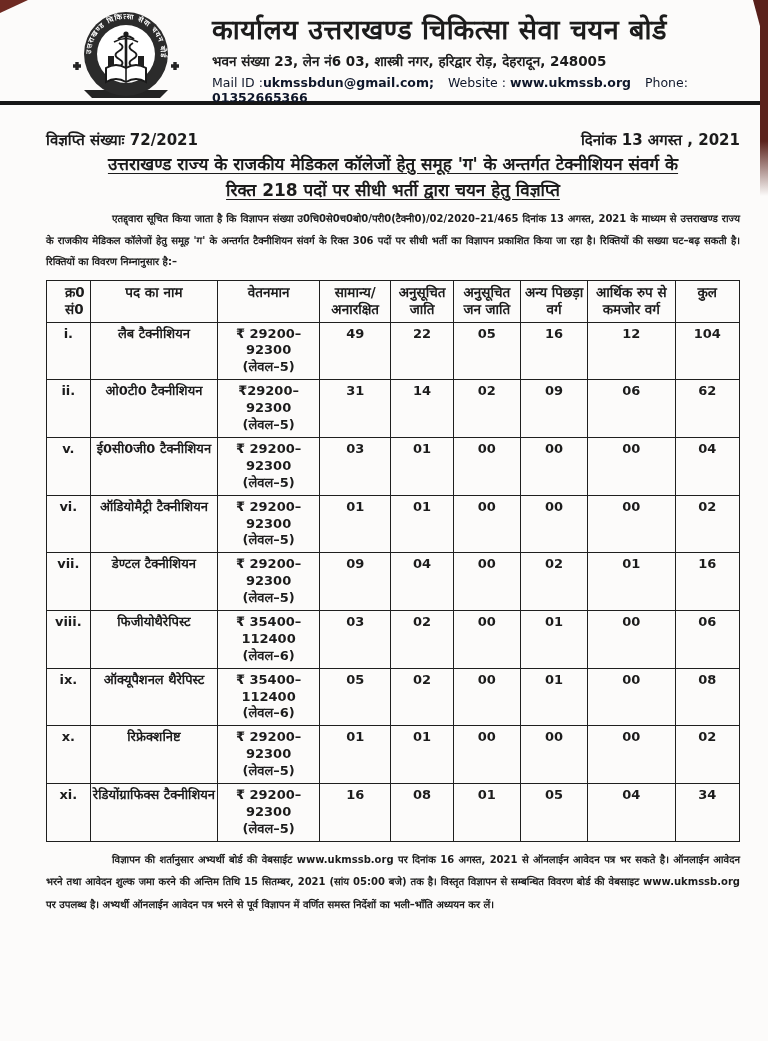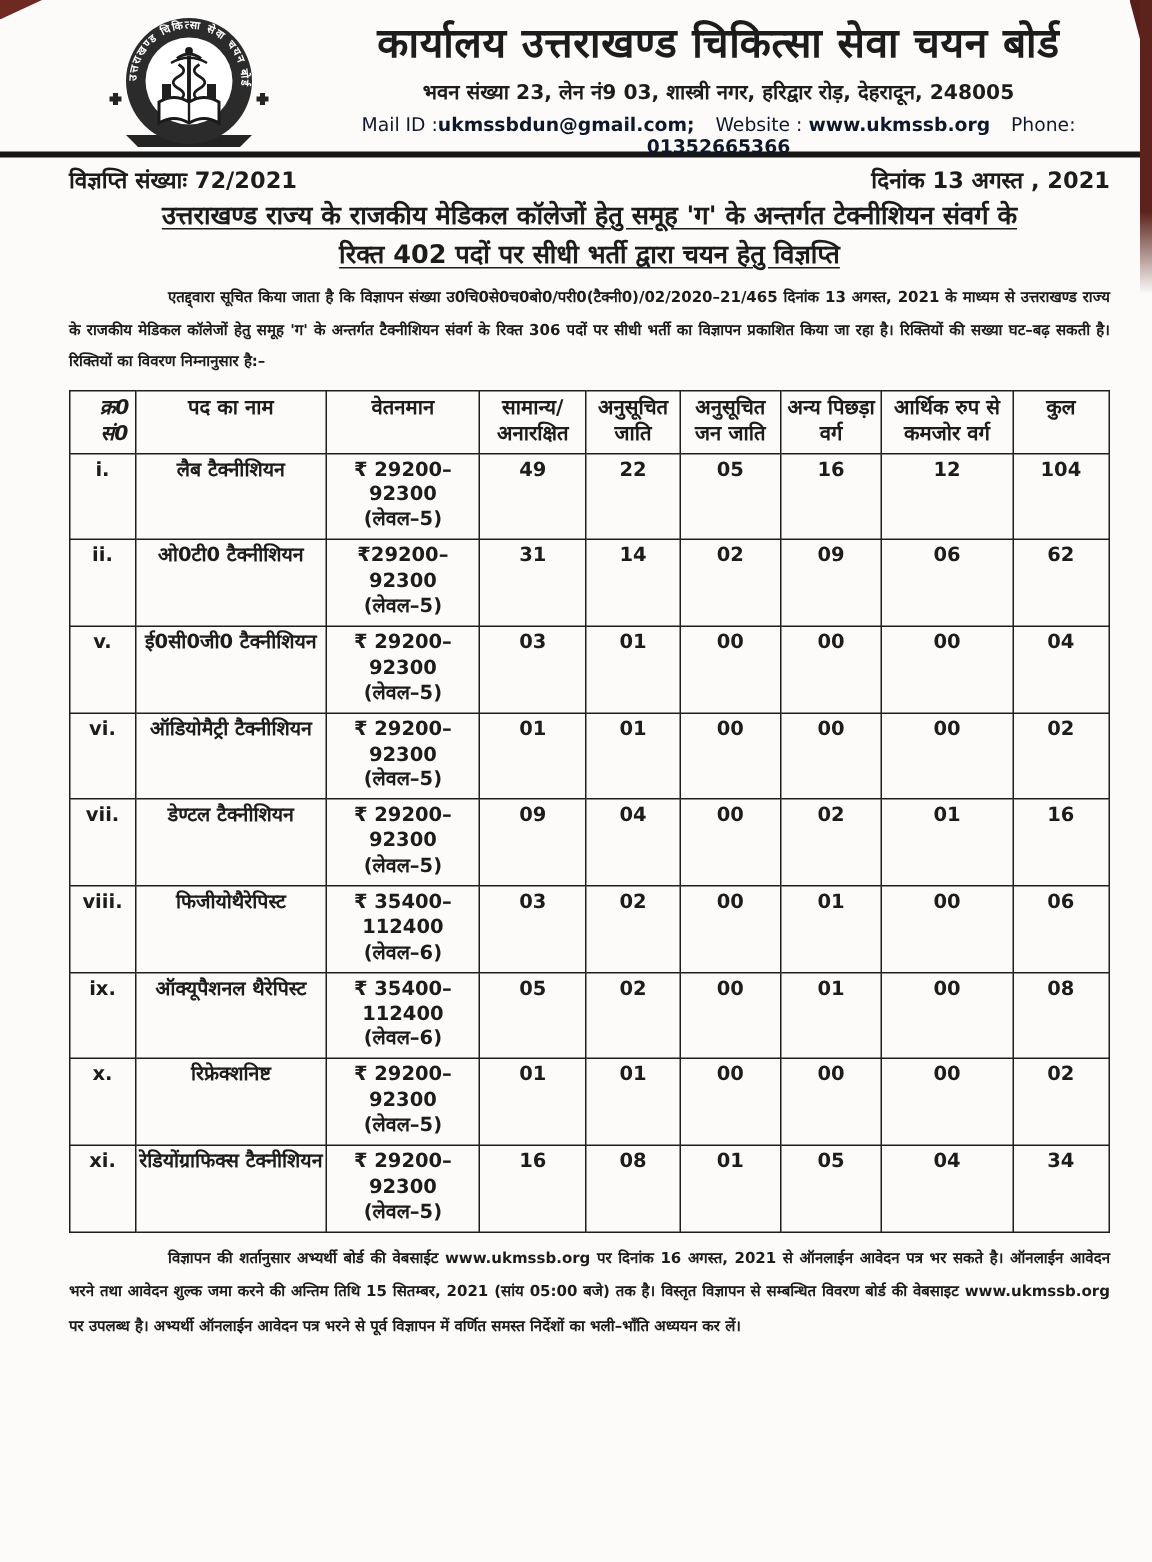--- a/index.html
+++ b/index.html
@@ -16,45 +16,45 @@
   .artifact-tl{position:absolute;top:0;left:0;width:28px;height:13px;
     background:#6e2a22;clip-path:polygon(0 0,100% 0,0 100%);z-index:5;}
   .artifact-tr-strip{position:absolute;top:0;right:0;width:8px;height:196px;
     background:linear-gradient(#5c231c 72%,rgba(92,35,28,0));z-index:5;}
   .artifact-tr-wedge{position:absolute;top:0;right:0;width:15px;height:56px;
     background:#571f1a;clip-path:polygon(100% 0,0 0,100% 100%);z-index:5;}
 
   
   .header{position:relative;height:101px;}
   .logo{position:absolute;left:56px;top:8px;}
-  .header-text{position:absolute;left:228px;right:38px;top:14px;text-align:center;}
+  .header-text{position:absolute;left:212px;right:38px;top:14px;text-align:left;}
   .org-name{font-size:27px;font-weight:700;letter-spacing:.5px;line-height:1.2;}
   .address{font-size:13.5px;font-weight:600;margin-top:6px;}
   .mailline{font-size:12.5px;margin-top:5px;color:#0f172a;}
   .mailline b{font-weight:700;}
   .mailline .gap{display:inline-block;width:10px;}
   .divider{height:4px;background:#171717;}
 
   
   .content{padding:4px 28px 0 46px;}
   .notif-row{display:flex;justify-content:space-between;font-size:15px;
-    font-weight:700;margin-top:0;}
+    font-weight:700;margin-top:20px;}
   .doc-title{ text-align:center;font-size:17px;font-weight:700;line-height:26px;
     margin-top:2px;}
   .doc-title span{text-decoration:underline;text-underline-offset:3px;}
   .para{font-size:10px;line-height:21.5px;font-weight:600;text-align:justify;
     margin:5px 0 0 0;text-indent:66px;}
   .para.closing{line-height:22.5px;margin-top:7px;}
 
   
   table{width:100%;border-collapse:collapse;table-layout:fixed;margin-top:7px;}
   th,td{border:1.6px solid #1f1f1f;padding:3px 2px;vertical-align:top;
     text-align:center;overflow:hidden;}
   th{font-size:13.5px;font-weight:700;line-height:1.3;}
-  th:first-child{text-align:center;padding-left:18px;font-style:italic;}
+  th:first-child{text-align:left;padding-left:18px;}
   td{font-size:13px;line-height:1.3;font-weight:600;}
   td.cell-sn{font-weight:700;}
 </style>
 </head>
 <body>
 
 <div class="page">
   <div class="artifact-tl"></div>
   <div class="artifact-tr-wedge"></div>
   <div class="artifact-tr-strip"></div>
@@ -89,40 +89,40 @@
         <path d="M50 60 Q60 54 70 60 Q80 54 90 60 L90 74 Q80 68 70 74 Q60 68 50 74 Z" fill="#ffffff" stroke="#1a1a1a" stroke-width="2"></path>
         <path d="M70 60 V74" stroke="#1a1a1a" stroke-width="1.6"></path>
       </g>
 
       <rect x="52" y="48" width="6" height="10" fill="#1f1f1f"></rect>
       <rect x="82" y="48" width="6" height="10" fill="#1f1f1f"></rect>
     </svg>
 
     <div class="header-text">
       <div class="org-name">कार्यालय उत्तराखण्ड चिकित्सा सेवा चयन बोर्ड</div>
-      <div class="address">भवन संख्या 23, लेन नं9 03, शास्त्री नगर, हरिद्वार रोड़, देहरादून, 248005</div>
+      <div class="address">भवन संख्या 23, लेन नं6 03, शास्त्री नगर, हरिद्वार रोड़, देहरादून, 248005</div>
       <div class="mailline">
         <span>Mail ID :</span><b>ukmssbdun@gmail.com;</b><span class="gap"></span>
         <span>Website :</span> <b>www.ukmssb.org</b><span class="gap"></span>
         <span>Phone:</span> <b>01352665366</b>
       </div>
     </div>
   </header>
 
   <div class="divider"></div>
 
   <main class="content">
     <div class="notif-row">
       <span>विज्ञप्ति संख्याः  72/2021</span>
       <span>दिनांक  13  अगस्त , 2021</span>
     </div>
 
     <div class="doc-title">
       <div><span>उत्तराखण्ड राज्य के राजकीय मेडिकल कॉलेजों हेतु समूह 'ग' के अन्तर्गत टेक्नीशियन संवर्ग के</span></div>
-      <div><span>रिक्त 402 पदों पर सीधी भर्ती द्वारा चयन हेतु विज्ञप्ति</span></div>
+      <div><span>रिक्त 218 पदों पर सीधी भर्ती द्वारा चयन हेतु विज्ञप्ति</span></div>
     </div>
 
     <p class="para">एतद्द्वारा सूचित किया जाता है कि विज्ञापन संख्या उ0चि0से0च0बो0/परी0(टैक्नी0)/02/2020–21/465 दिनांक 13 अगस्त, 2021 के माध्यम से उत्तराखण्ड राज्य के राजकीय मेडिकल कॉलेजों हेतु समूह 'ग' के अन्तर्गत टैक्नीशियन संवर्ग के रिक्त 306 पदों पर सीधी भर्ती का विज्ञापन प्रकाशित किया जा रहा है। रिक्तियों की सख्या घट–बढ़ सकती है। रिक्तियों का विवरण निम्नानुसार है:–</p>
 
     <table>
       <colgroup>
         <col style="width:6.3%">
           <col style="width:18.4%">
           <col style="width:14.7%">
         <col style="width:10.3%">

